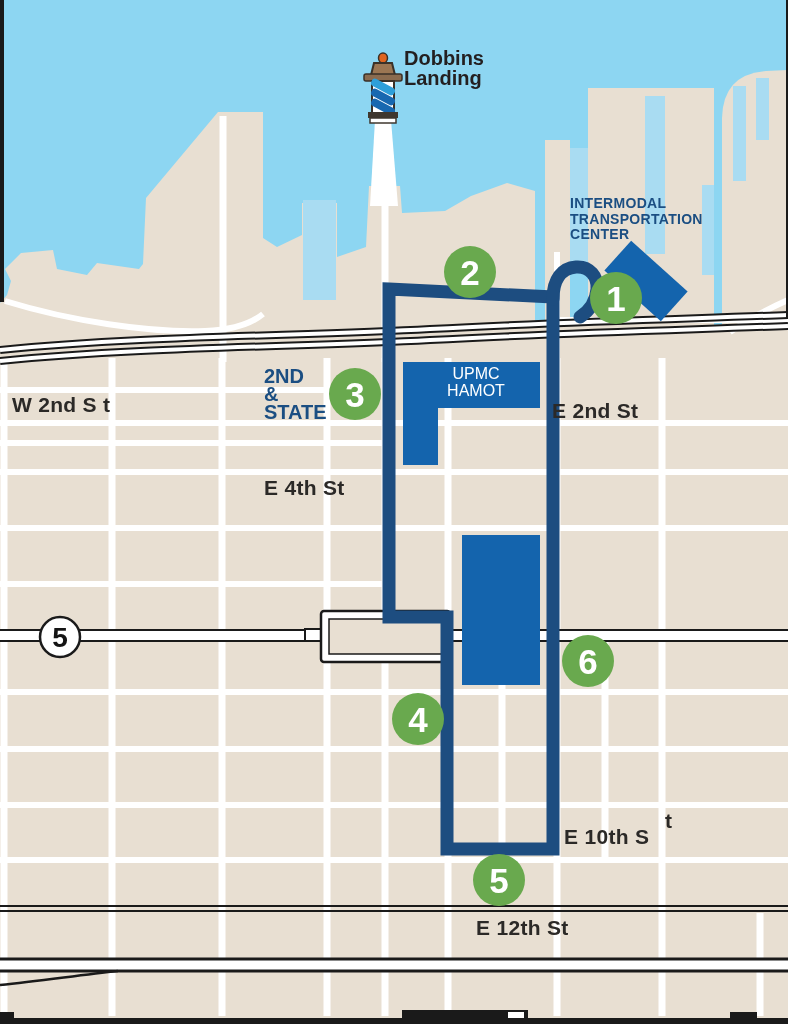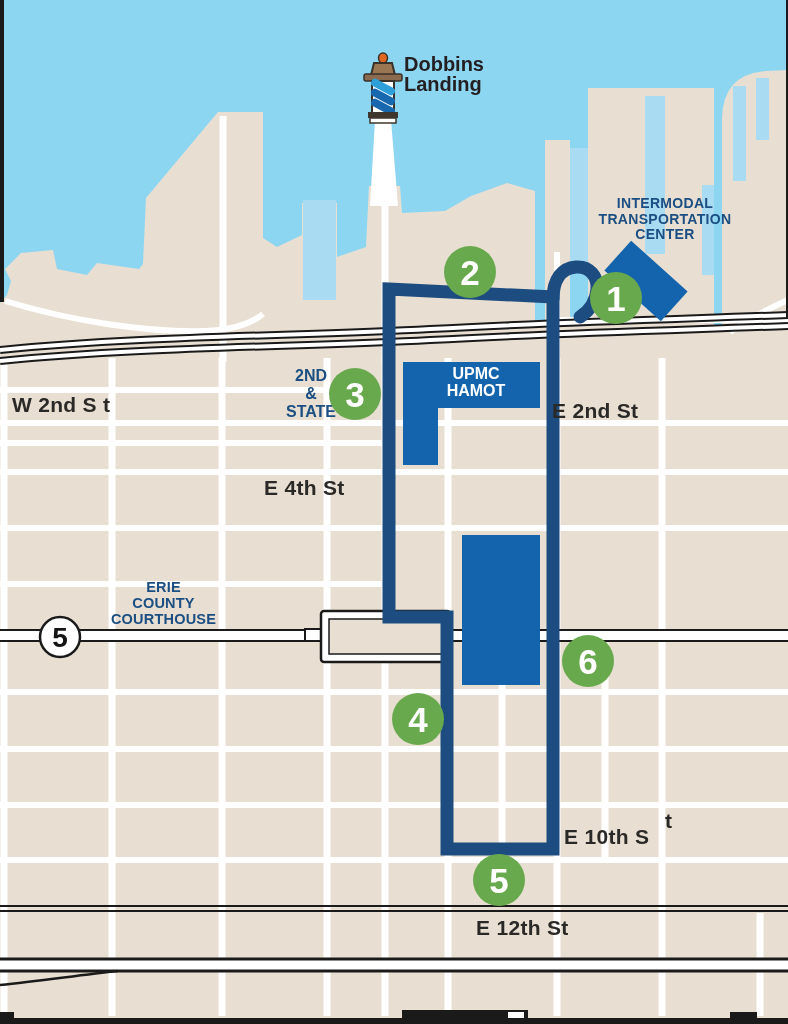--- a/index.html
+++ b/index.html
@@ -1,28 +1,28 @@
 <!DOCTYPE html>
 <html><head>
 <meta charset="utf-8">
 <style>
   html,body{margin:0;padding:0;background:#fff;}
   .map{position:relative;width:788px;height:1024px;overflow:hidden;
        font-family:"Liberation Sans",sans-serif;background:#8dd6f2;}
   .map svg{position:absolute;left:0;top:0;}
   .lbl{position:absolute;white-space:pre;font-weight:bold;}
   .street{font-size:21px;color:#2b2927;letter-spacing:.3px;}
-  .navy{color:#1b4e82;font-weight:bold;text-align:center;}
+  .navy{color:#1b4e82;font-weight:bold;}
   .poi-itc{left:570px;top:196px;width:190px;font-size:14px;line-height:15.5px;letter-spacing:.3px;}
-  .poi-2ns{left:264px;top:367px;width:94px;font-size:16px;line-height:18px;}
+  .poi-2ns{left:264px;top:367px;width:94px;font-size:20px;line-height:18px;}
   .poi-cth{left:86px;top:579px;width:155px;font-size:14.5px;line-height:16px;letter-spacing:.2px;}
   .poi-per{left:330px;top:620px;width:112px;font-size:15px;line-height:17px;}
   .poi-upm{left:406px;top:365px;width:140px;font-size:16px;line-height:17px;
-           color:#fff;font-weight:bold;text-align:center;}
-  .poi-dob{left:404px;top:54px;font-size:20px;line-height:20px;font-weight:bold;color:#231f20;}
+           color:#fff;font-weight:normal;text-align:center;}
+  .poi-dob{left:404px;top:48px;font-size:20px;line-height:20px;font-weight:bold;color:#231f20;}
   .marker{position:absolute;width:52px;height:52px;border-radius:50%;background:#69a94e;
           display:flex;align-items:center;justify-content:center;}
   .marker span{color:#fff;font-weight:bold;font-size:35px;line-height:1;}
   .shield-num{left:46px;top:622px;width:28px;text-align:center;font-size:28px;
               font-weight:bold;color:#141414;}
 </style>
 </head>
 <body>
 
 <div class="map">
@@ -150,21 +150,20 @@
 </svg>
 
 <div class="lbl poi-dob"><span>Dobbins</span><br><span>Landing</span></div>
 
 <div class="lbl navy poi-itc"><span>INTERMODAL</span><br><span>TRANSPORTATION</span><br><span>CENTER</span></div>
 
 <div class="lbl navy poi-2ns"><span>2ND</span><br><span>&amp;</span><br><span>STATE</span></div>
 
 <div class="lbl poi-upm"><span>UPMC</span><br><span>HAMOT</span></div>
 
-<div class="lbl navy poi-cth"><span>ERIE</span><br><span>COUNTY</span><br><span>COURTHOUSE</span></div>
 
 
 <div class="lbl street" style="left:12px;top:393px;">W 2nd S</div>
 <div class="lbl street" style="left:103px;top:393px;">t</div>
 <div class="lbl street" style="left:552px;top:391px;margin-top:8px;">E 2nd St</div>
 <div class="lbl street" style="left:228px;top:476px;margin-left:36px;">E 4th St</div>
 <div class="lbl street" style="left:564px;top:825px;">E 10th S</div>
 <div class="lbl street" style="left:665px;top:809px;">t</div>
 <div class="lbl street" style="left:428px;top:916px;margin-left:48px;">E 12th St</div>
 

